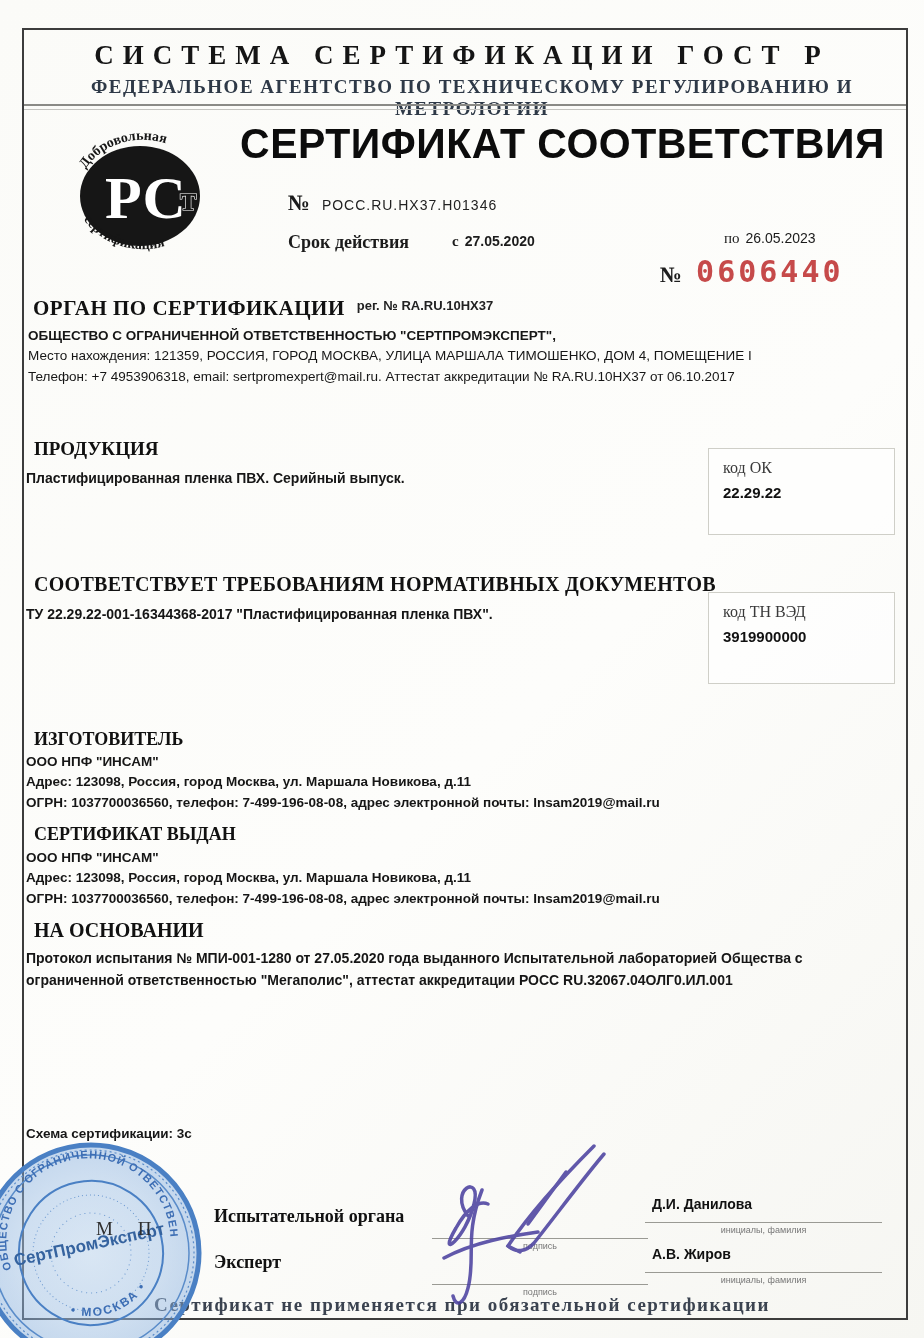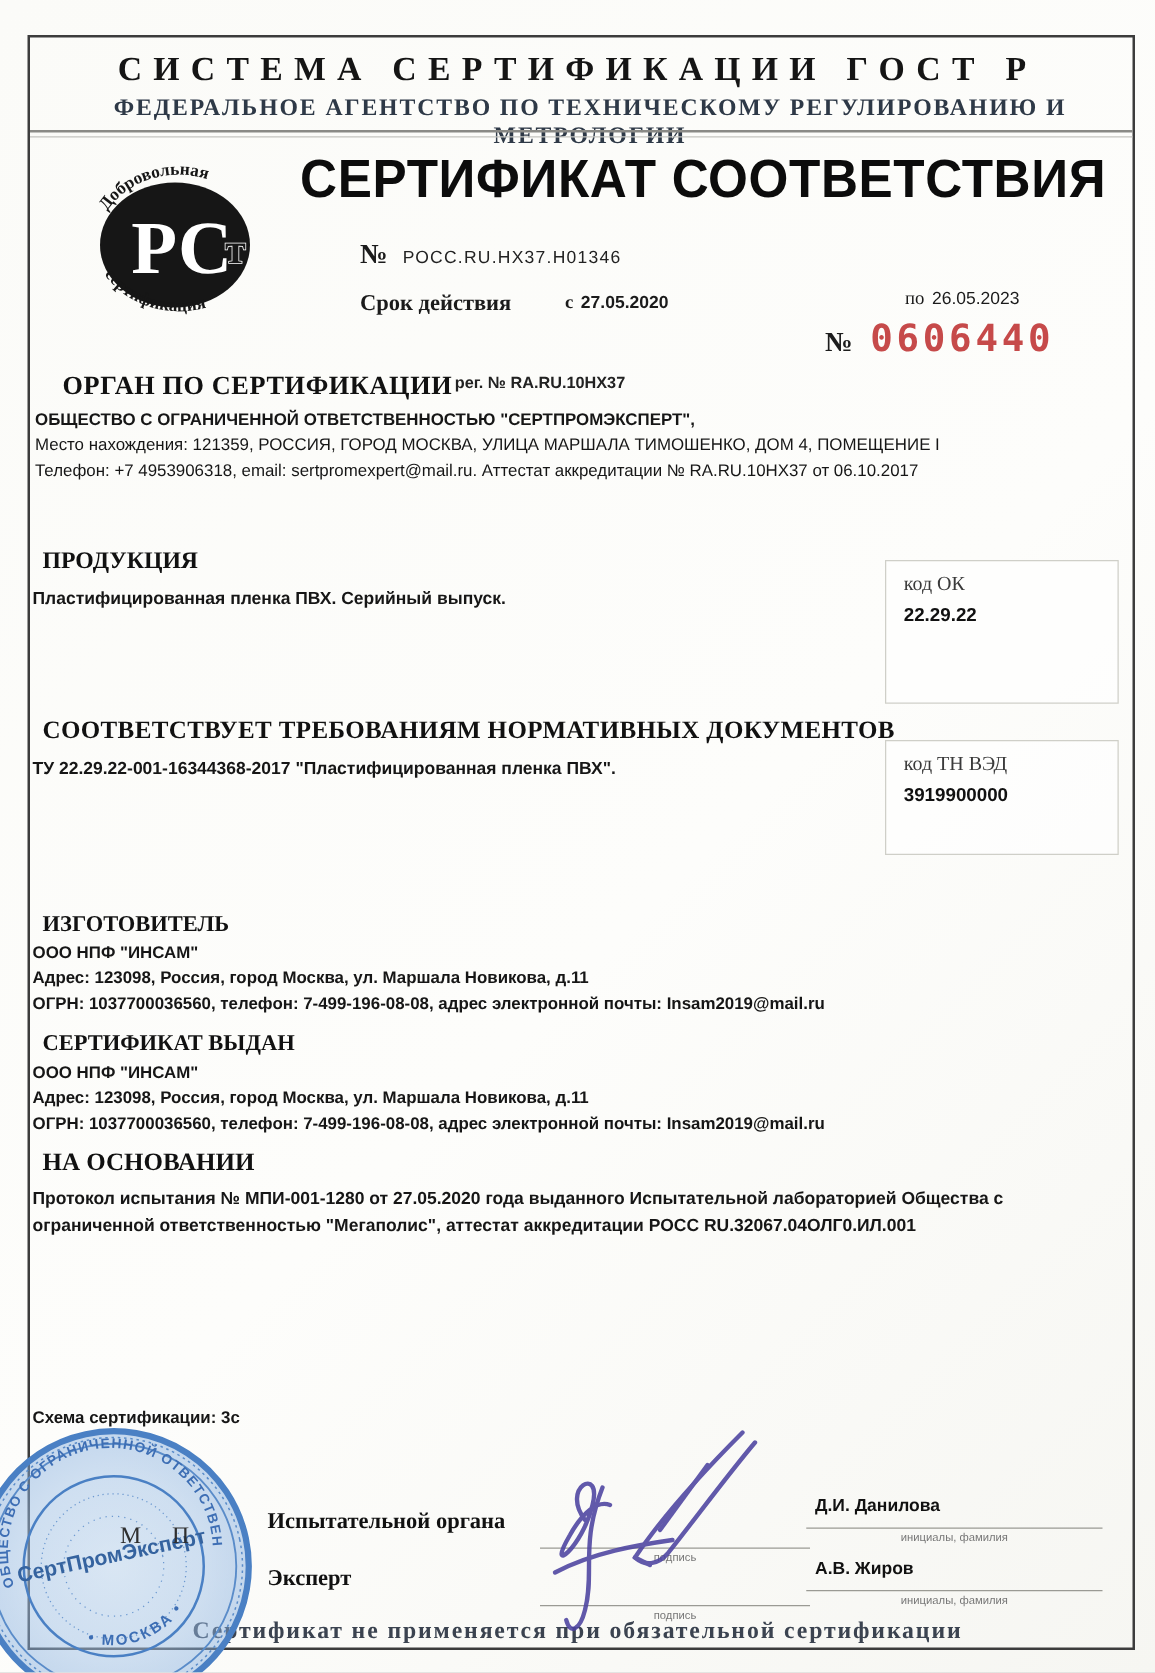--- a/index.html
+++ b/index.html
@@ -53,34 +53,34 @@
   .blank-no .num{
     font-family:"DejaVu Sans Mono",monospace;font-size:30px;font-weight:bold;
     letter-spacing:3px;color:#c64a4a;
   }
 
   
   .sec-h{font-family:"Liberation Serif",serif;font-weight:bold;color:#111;}
   .body-ln{font-size:13.5px;line-height:1.5;color:#161616;}
   .w600{font-weight:600;}
 
-  .org-head{left:50px;top:296px;display:flex;align-items:baseline;gap:2px;}
+  .org-head{left:33px;top:296px;display:flex;align-items:baseline;gap:12px;}
   .org-head .t{font-size:21px;letter-spacing:0.5px;}
   .org-head .reg{font-size:13px;font-weight:bold;position:relative;top:-5px;color:#222;}
   .org-lines{left:28px;top:326px;width:866px;}
 
   .prod-h{left:34px;top:438px;font-size:19px;}
   .prod-text{left:26px;top:468px;width:650px;font-weight:600;font-size:14px;}
   .code-box{
     border:1px solid #cfcfc8;background:rgba(255,255,255,.6);
     padding:10px 14px;box-sizing:border-box;width:187px;
   }
   .code-box .lbl{font-family:"Liberation Serif",serif;font-size:16px;color:#3a3a3a;}
   .code-box .val{font-size:15px;font-weight:bold;margin-top:7px;color:#111;}
-  .box-ok{left:708px;top:448px;height:115px;}
+  .box-ok{left:708px;top:448px;height:87px;}
   .box-tn{left:708px;top:592px;height:92px;}
 
   .comp-h{left:34px;top:573px;font-size:20px;letter-spacing:0.3px;}
   .comp-text{left:26px;top:604px;width:650px;font-weight:600;font-size:14px;}
 
   .man-h{left:34px;top:729px;font-size:18px;}
   .man-lines{left:26px;top:752px;width:860px;}
   .iss-h{left:34px;top:824px;font-size:18px;}
   .iss-lines{left:26px;top:848px;width:860px;}
 

